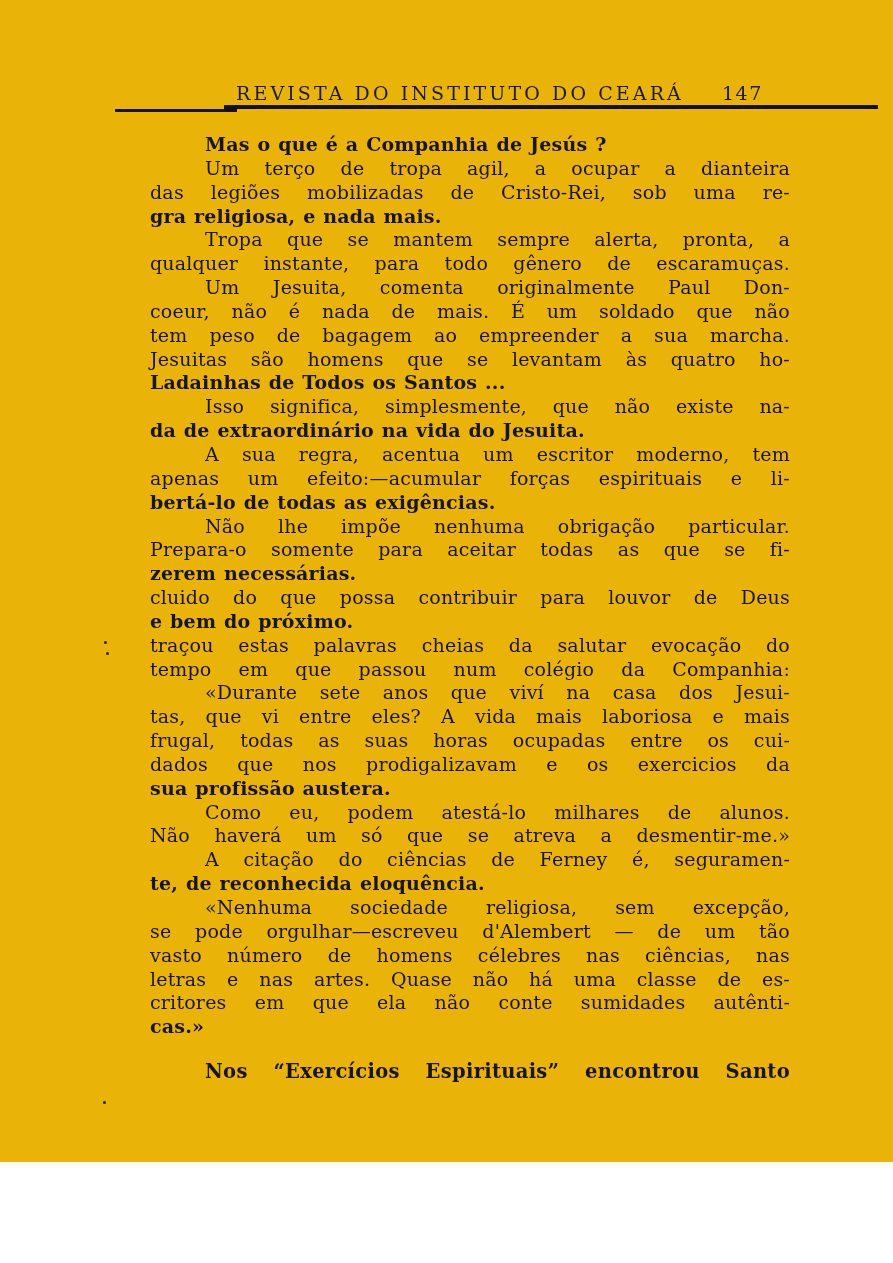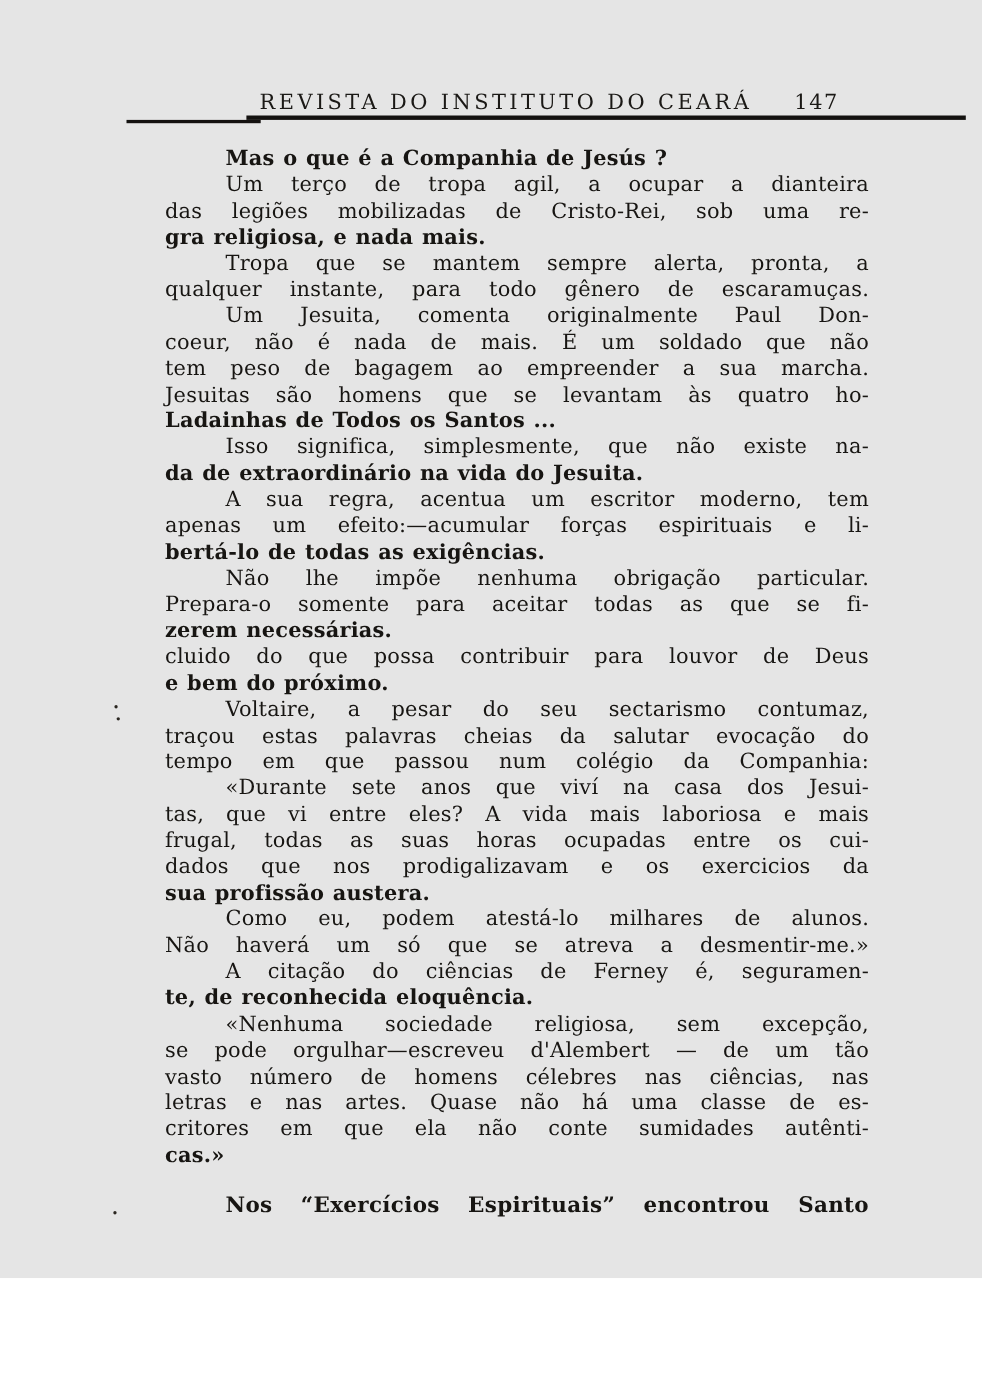--- a/index.html
+++ b/index.html
@@ -1,18 +1,18 @@
 <!DOCTYPE html>
 <html><head>
 <meta charset="utf-8">
 <style>
   html,body { margin:0; padding:0; background:#ffffff; }
   .page {
     position:relative; width:893px; height:1162px;
-    background:#e5e5e5; overflow:hidden;
+    background:#eab308; overflow:hidden;
     font-family:"DejaVu Serif", serif; color:#171512;
   }
   .header-title {
     position:absolute; left:236px; top:82px;
     font-size:19px; letter-spacing:3.1px; white-space:nowrap; color:#1b1916;
   }
   .page-number {
     position:absolute; left:722px; top:82px;
     font-size:19px; letter-spacing:1.5px; color:#1b1916;
   }
@@ -59,21 +59,20 @@
     <div class="ln in">Isso significa, simplesmente, que não existe na-</div>
     <div class="ln end">da de extraordinário na vida do Jesuita.</div>
     <div class="ln in">A sua regra, acentua um escritor moderno, tem</div>
     <div class="ln">apenas um efeito:—acumular forças espirituais e li-</div>
     <div class="ln end">bertá-lo de todas as exigências.</div>
     <div class="ln in">Não lhe impõe nenhuma obrigação particular.</div>
     <div class="ln">Prepara-o somente para aceitar todas as que se fi-</div>
     <div class="ln end">zerem necessárias.</div>
     <div class="ln">cluido do que possa contribuir para louvor de Deus</div>
     <div class="ln end">e bem do próximo.</div>
-    <div class="ln in">Voltaire, a pesar do seu sectarismo contumaz,</div>
     <div class="ln">traçou estas palavras cheias da salutar evocação do</div>
     <div class="ln">tempo em que passou num colégio da Companhia:</div>
     <div class="ln in">«Durante sete anos que viví na casa dos Jesui-</div>
     <div class="ln">tas, que vi entre eles? A vida mais laboriosa e mais</div>
     <div class="ln">frugal, todas as suas horas ocupadas entre os cui-</div>
     <div class="ln">dados que nos prodigalizavam e os exercicios da</div>
     <div class="ln end">sua profissão austera.</div>
     <div class="ln in">Como eu, podem atestá-lo milhares de alunos.</div>
     <div class="ln">Não haverá um só que se atreva a desmentir-me.»</div>
     <div class="ln in">A citação do ciências de Ferney é, seguramen-</div>

